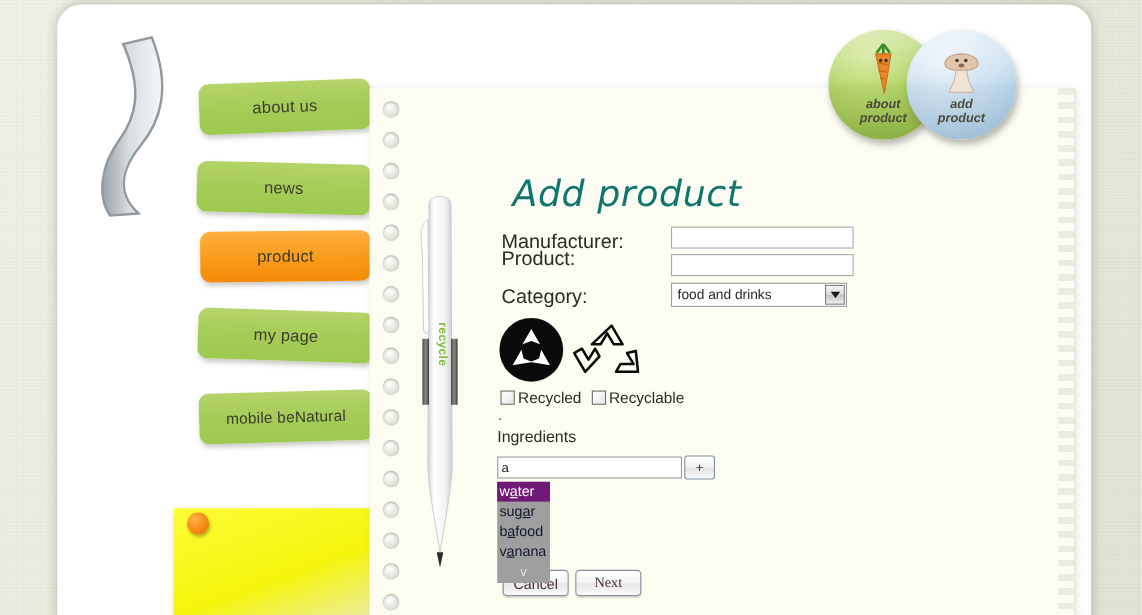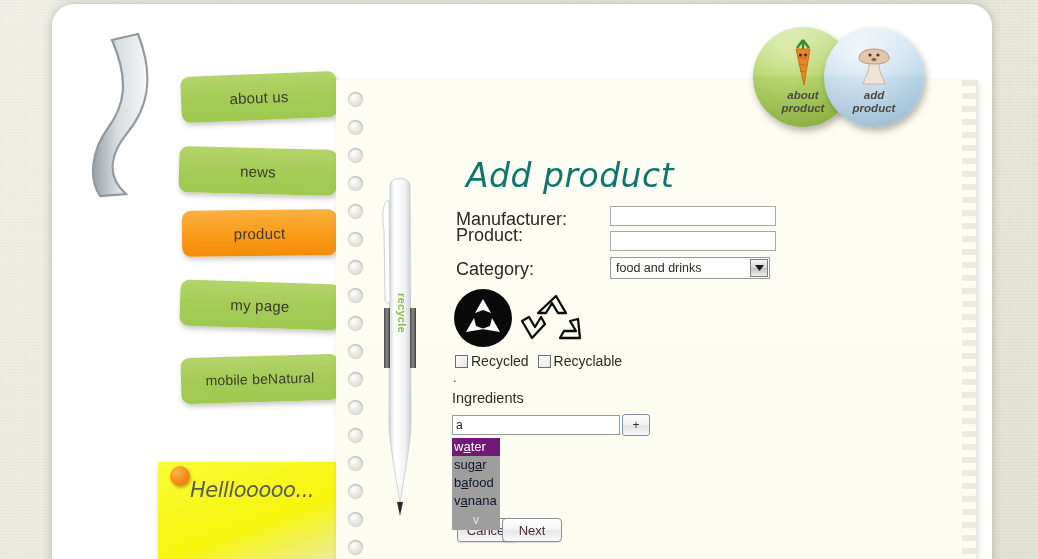--- a/index.html
+++ b/index.html
@@ -383,21 +383,21 @@
     background: linear-gradient(180deg, #ffffff 0%, #f4f4f4 46%, #e7e7e7 54%, #fafafa 100%);
     font-size: 13px;
     color: #4b2b3b;
     cursor: pointer;
     display: flex;
     align-items: center;
     justify-content: center;
     box-shadow: 0 1px 1px rgba(0,0,0,0.12);
   }
   #btn-cancel { left: 457px; top: 518px; width: 58px; z-index: 5; }
-  #btn-next   { left: 502px; top: 518px; width: 48px; z-index: 5; }
+  #btn-next   { left: 523px; top: 518px; width: 48px; z-index: 5; font-family: Liberation Serif, serif; }
 </style>
 </head>
 <body>
 
 <div id="app-card"></div>
 
 <div id="swoosh">
   <svg width="72" height="172" viewBox="0 0 72 172">
     <defs>
       <linearGradient id="swgrad" x1="0" y1="0" x2="1" y2="0">
@@ -422,21 +422,20 @@
 </div>
 <div class="nav-tab nav-green" id="nav-mypage">
   <span class="nav-label">my page</span>
 </div>
 <div class="nav-tab nav-green" id="nav-mobile">
   <span class="nav-label">mobile beNatural</span>
 </div>
 
 <div id="sticky-note">
   <div id="sticky-pin"></div>
-  <div id="sticky-text">Helllooooo...</div>
 </div>
 
 <div id="notepaper"></div>
 <div id="paper-edge-right"></div>
 <div id="paper-holes">
     <div class="paper-hole" style="top: 0px;"></div>
     <div class="paper-hole" style="top: 28px;"></div>
     <div class="paper-hole" style="top: 56px;"></div>
     <div class="paper-hole" style="top: 84px;"></div>
     <div class="paper-hole" style="top: 112px;"></div>

